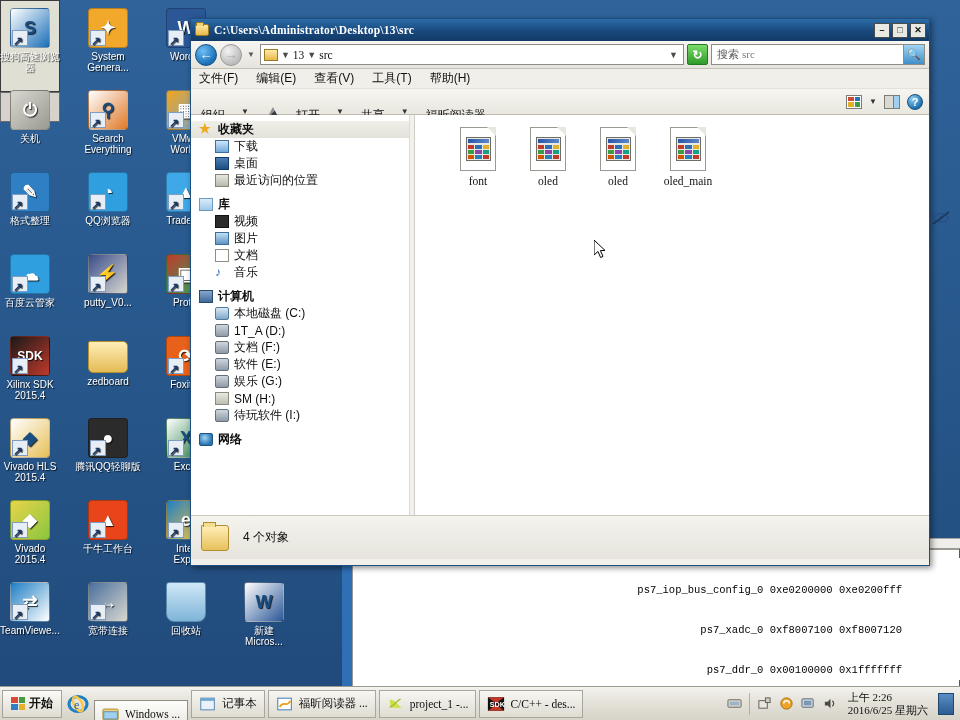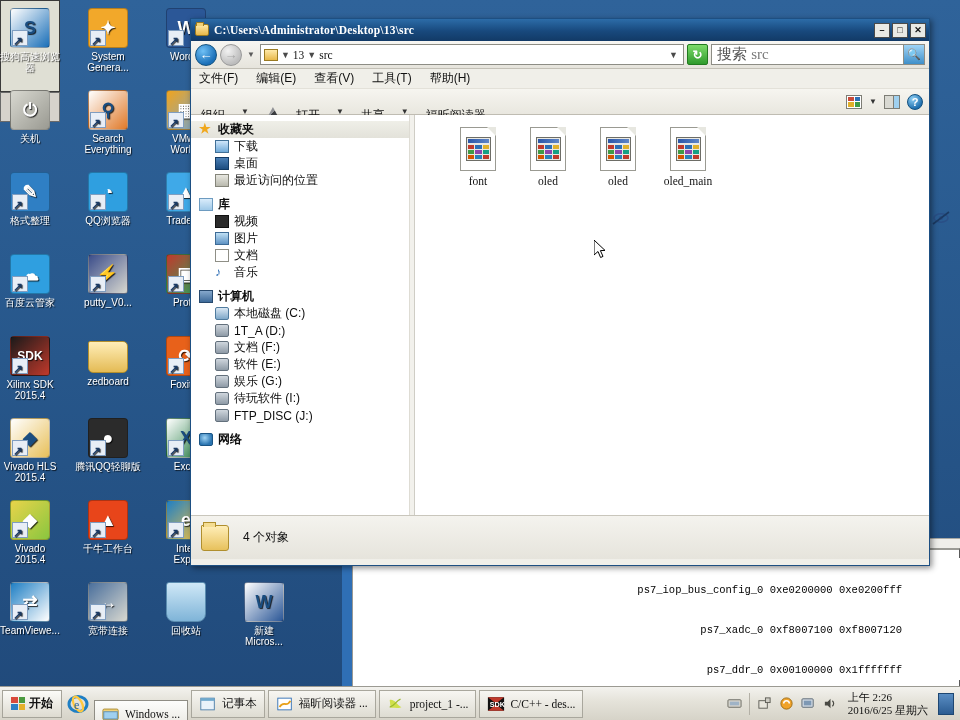--- a/index.html
+++ b/index.html
@@ -128,21 +128,21 @@
   #refresh-btn {
     width: 21px; height: 21px;
     background: linear-gradient(180deg,#7ddc6a,#2f9a2c); border: 1px solid #227a1f;
     border-radius: 2px; display: flex; align-items: center; justify-content: center;
     color: #fff; font-size: 12px; font-weight: bold;
   }
   #searchbox {
     width: 214px; height: 21px; background: #fff; border: 1px solid #8d8d85;
     display: flex; align-items: center; padding-left: 5px; gap: 4px;
   }
-  #search-ph { color: #555; font-size: 15px; }
+  #search-ph { color: #555; font-size: 11px; }
   #search-ph .sm { font-family: "Liberation Serif", serif; color: #7a7a7a; }
   #search-icon-btn {
     margin-left: auto; width: 21px; height: 19px;
     background: linear-gradient(180deg,#9fd4f6,#3f8fc9); border-left: 1px solid #8d8d85;
     display: flex; align-items: center; justify-content: center; color: #fff; font-size: 11px;
   }
 
   #menubar {
     height: 20px; background: #f0efe9; display: flex; align-items: center;
     padding-left: 8px; gap: 18px; font-size: 12px; color: #111;
@@ -488,26 +488,26 @@
               </div>
               <div class="navrow child">
                 <span class="ni hdd"></span>
                 <span>软件 (E:)</span>
               </div>
               <div class="navrow child">
                 <span class="ni hdd"></span>
                 <span>娱乐 (G:)</span>
               </div>
               <div class="navrow child">
+                <span class="ni sm"></span>
+                <span>SM (H:)</span>
+              </div>
+              <div class="navrow child">
                 <span class="ni hdd"></span>
                 <span>待玩软件 (I:)</span>
-              </div>
-              <div class="navrow child">
-                <span class="ni hdd"></span>
-                <span>FTP_DISC (J:)</span>
               </div>
             </div>
             <div class="navgroup">
               <div class="navrow head">
                 <span class="ni net"></span>
                 <span>网络</span>
               </div>
             </div>
           </div>
         <div id="navpane-scroll"></div>

